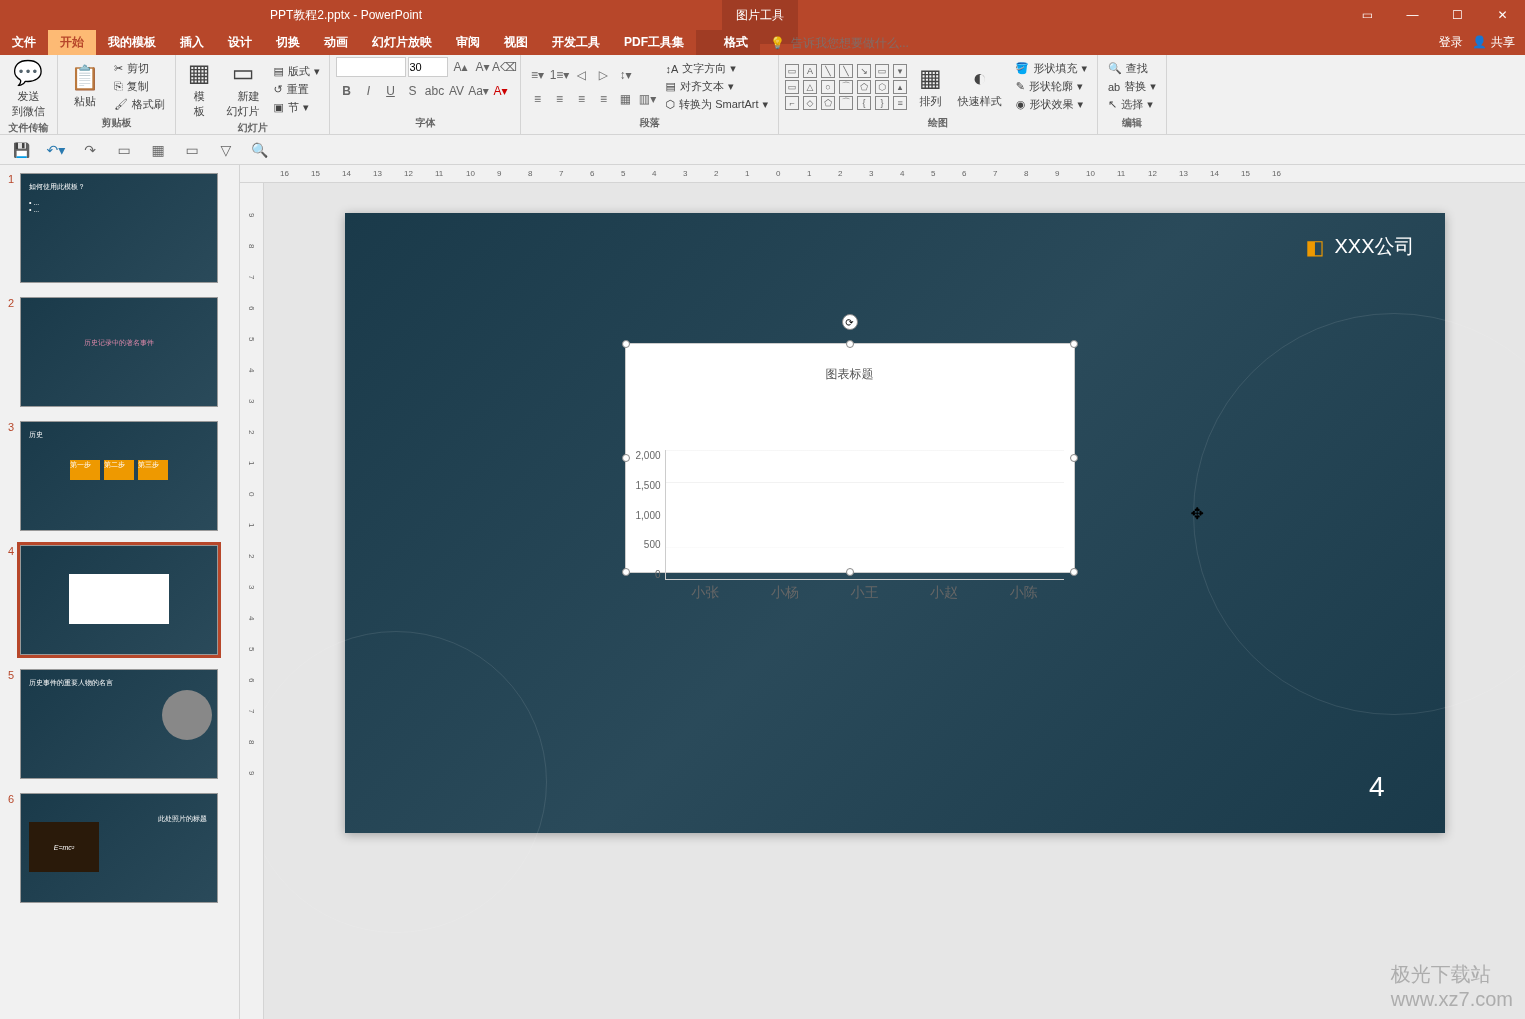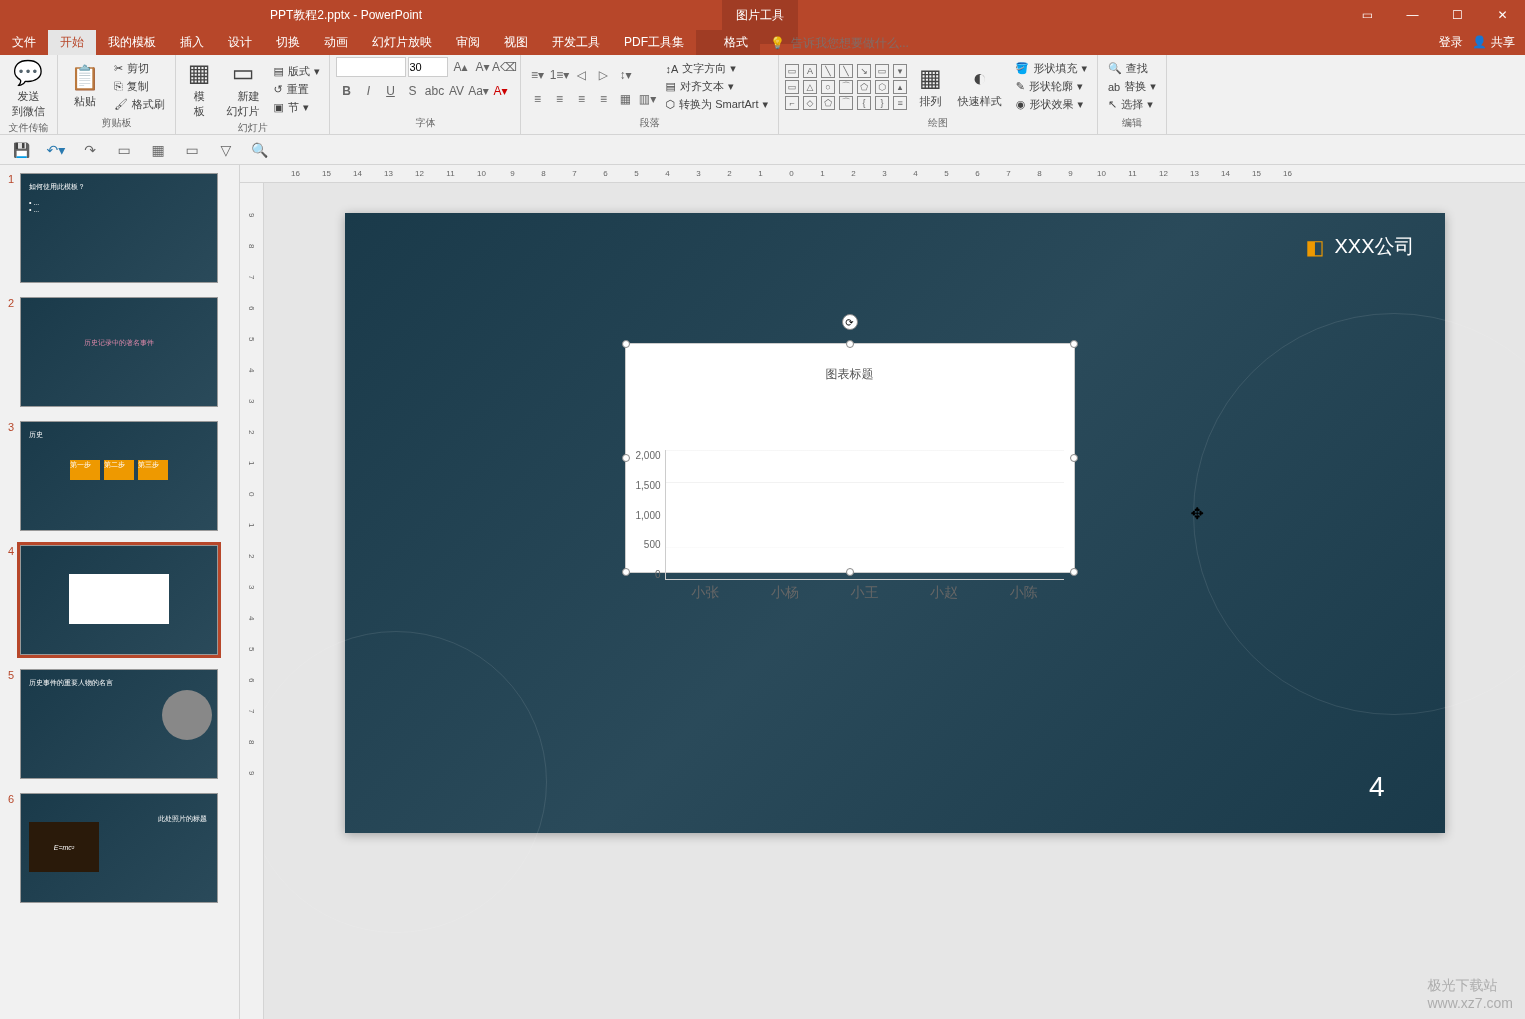--- a/index.html
+++ b/index.html
@@ -7,31 +7,31 @@
 
 
 .titlebar { background: #b7472a; height: 30px; display: flex; align-items: center; color: #fff; font-size: 12px; }
 .titlebar .doc-title { margin-left: 270px; }
 .titlebar .context-tab { margin-left: 300px; background: #a03c24; padding: 20px 14px; }
 .titlebar .win-controls { margin-left: auto; display: flex; gap: 0; }
 .titlebar .win-btn { width: 45px; height: 30px; display: flex; align-items: center; justify-content: center; cursor: pointer; }
 
 
 .ribbon-tabs { background: #b7472a; height: 25px; display: flex; align-items: center; color: #fff; font-size: 12px; }
-.ribbon-tabs .tab { padding: 4px 12px; cursor: pointer; }
-.ribbon-tabs .tab.active { background: #e5e5e5; color: #b7472a; }
+.ribbon-tabs .tab { padding: 4px 12px; cursor: pointer; font-weight: bold; }
+.ribbon-tabs .tab.active { background: #fdba74; color: #b7472a; }
 .ribbon-tabs .tab.context { background: #a03c24; padding-left: 28px; }
 .ribbon-tabs .tell-me { margin-left: 10px; display: flex; align-items: center; gap: 6px; opacity: 0.8; }
 .ribbon-tabs .tell-me input { background: transparent; border: none; color: #fff; font-size: 12px; width: 200px; }
 .ribbon-tabs .right-controls { margin-left: auto; display: flex; gap: 10px; padding-right: 10px; }
 
 
 .ribbon { background: #f1f1f1; height: 80px; display: flex; border-bottom: 1px solid #d4d4d4; }
 .ribbon-group { border-right: 1px solid #d4d4d4; padding: 2px 6px; display: flex; flex-direction: column; justify-content: space-between; }
-.ribbon-group-label { font-size: 10px; color: #666; text-align: center; padding-bottom: 2px; }
+.ribbon-group-label { font-size: 10px; color: #666; text-align: center; padding-bottom: 2px; font-weight: bold; }
 .ribbon-group-content { flex: 1; display: flex; align-items: center; gap: 4px; }
 .big-btn { display: flex; flex-direction: column; align-items: center; justify-content: center; padding: 2px 6px; font-size: 11px; color: #444; cursor: pointer; gap: 2px; }
 .big-btn .icon-lg { font-size: 24px; }
 .small-btn-col { display: flex; flex-direction: column; gap: 1px; }
 .small-btn { display: flex; align-items: center; gap: 4px; font-size: 11px; color: #444; padding: 1px 4px; cursor: pointer; white-space: nowrap; }
 .font-select { width: 70px; height: 20px; border: 1px solid #ccc; font-size: 11px; }
 .font-size-select { width: 40px; height: 20px; border: 1px solid #ccc; font-size: 11px; }
 .icon-btn { width: 20px; height: 20px; display: inline-flex; align-items: center; justify-content: center; font-size: 12px; color: #666; cursor: pointer; }
 .icon-row { display: flex; gap: 2px; }
 .shape-gallery { display: grid; grid-template-columns: repeat(7, 16px); gap: 2px; }
@@ -47,21 +47,21 @@
 
 .slide-panel { width: 240px; background: #f1f1f1; overflow-y: auto; border-right: 1px solid #d4d4d4; padding: 8px 4px; }
 .slide-thumb-wrap { display: flex; gap: 6px; margin-bottom: 14px; }
 .slide-num { font-size: 11px; color: #b7472a; width: 10px; text-align: right; }
 .slide-thumb { width: 198px; height: 110px; background: linear-gradient(135deg, #1a3a4a, #2a4a5a); border: 1px solid #999; position: relative; overflow: hidden; }
 .slide-thumb.selected { outline: 3px solid #b7472a; }
 .thumb-content { position: absolute; inset: 0; padding: 8px; color: #fff; font-size: 7px; }
 
 
 .ruler-h { height: 18px; background: #f1f1f1; border-bottom: 1px solid #d4d4d4; display: flex; align-items: center; overflow: hidden; font-size: 8px; color: #666; padding-left: 40px; }
-.ruler-h span { display: inline-block; width: 31px; text-align: center; }
+.ruler-h span { display: inline-block; width: 31px; }
 .ruler-v { width: 24px; background: #f1f1f1; border-right: 1px solid #d4d4d4; display: flex; flex-direction: column; align-items: center; overflow: hidden; font-size: 8px; color: #666; padding-top: 30px; }
 .ruler-v span { height: 31px; writing-mode: vertical-lr; }
 
 
 .canvas-area { flex: 1; display: flex; flex-direction: column; background: #e6e6e6; }
 .canvas-body { flex: 1; display: flex; }
 .canvas-scroll { flex: 1; overflow: auto; display: flex; align-items: flex-start; justify-content: center; padding: 30px; }
 .slide-canvas { width: 1100px; height: 620px; background: linear-gradient(135deg, #1a3a4a 0%, #2a4a5a 50%, #1a3a4a 100%); position: relative; box-shadow: 0 2px 10px rgba(0,0,0,0.3); }
 .slide-canvas::before, .slide-canvas::after { content: ''; position: absolute; border: 1px solid rgba(255,255,255,0.1); border-radius: 50%; }
 .slide-canvas::before { width: 400px; height: 400px; right: -150px; top: 100px; }
@@ -87,21 +87,21 @@
 .bar.s2 { background: #3a6db5; }
 .chart-xaxis { display: flex; justify-content: space-around; font-size: 14px; color: #666; padding: 4px 10px 0 40px; }
 .chart-legend { display: flex; justify-content: center; gap: 16px; font-size: 10px; color: #666; padding: 8px; }
 .legend-item { display: flex; align-items: center; gap: 4px; }
 .legend-sw { width: 8px; height: 8px; }
 
 
 .move-cursor { position: absolute; left: 565px; top: 160px; font-size: 16px; color: #000; pointer-events: none; }
 
 
-.watermark { position: absolute; bottom: 8px; right: 12px; font-size: 14px; color: #888; opacity: .6; }
+.watermark { position: absolute; bottom: 8px; right: 12px; font-size: 20px; color: #888; opacity: .6; }
 </style>
 </head>
 <body>
 
 <div class="titlebar">
   <span class="doc-title">PPT教程2.pptx - PowerPoint</span>
   <span class="context-tab">图片工具</span>
   <div class="win-controls">
     <div class="win-btn">▭</div>
     <div class="win-btn">—</div>

